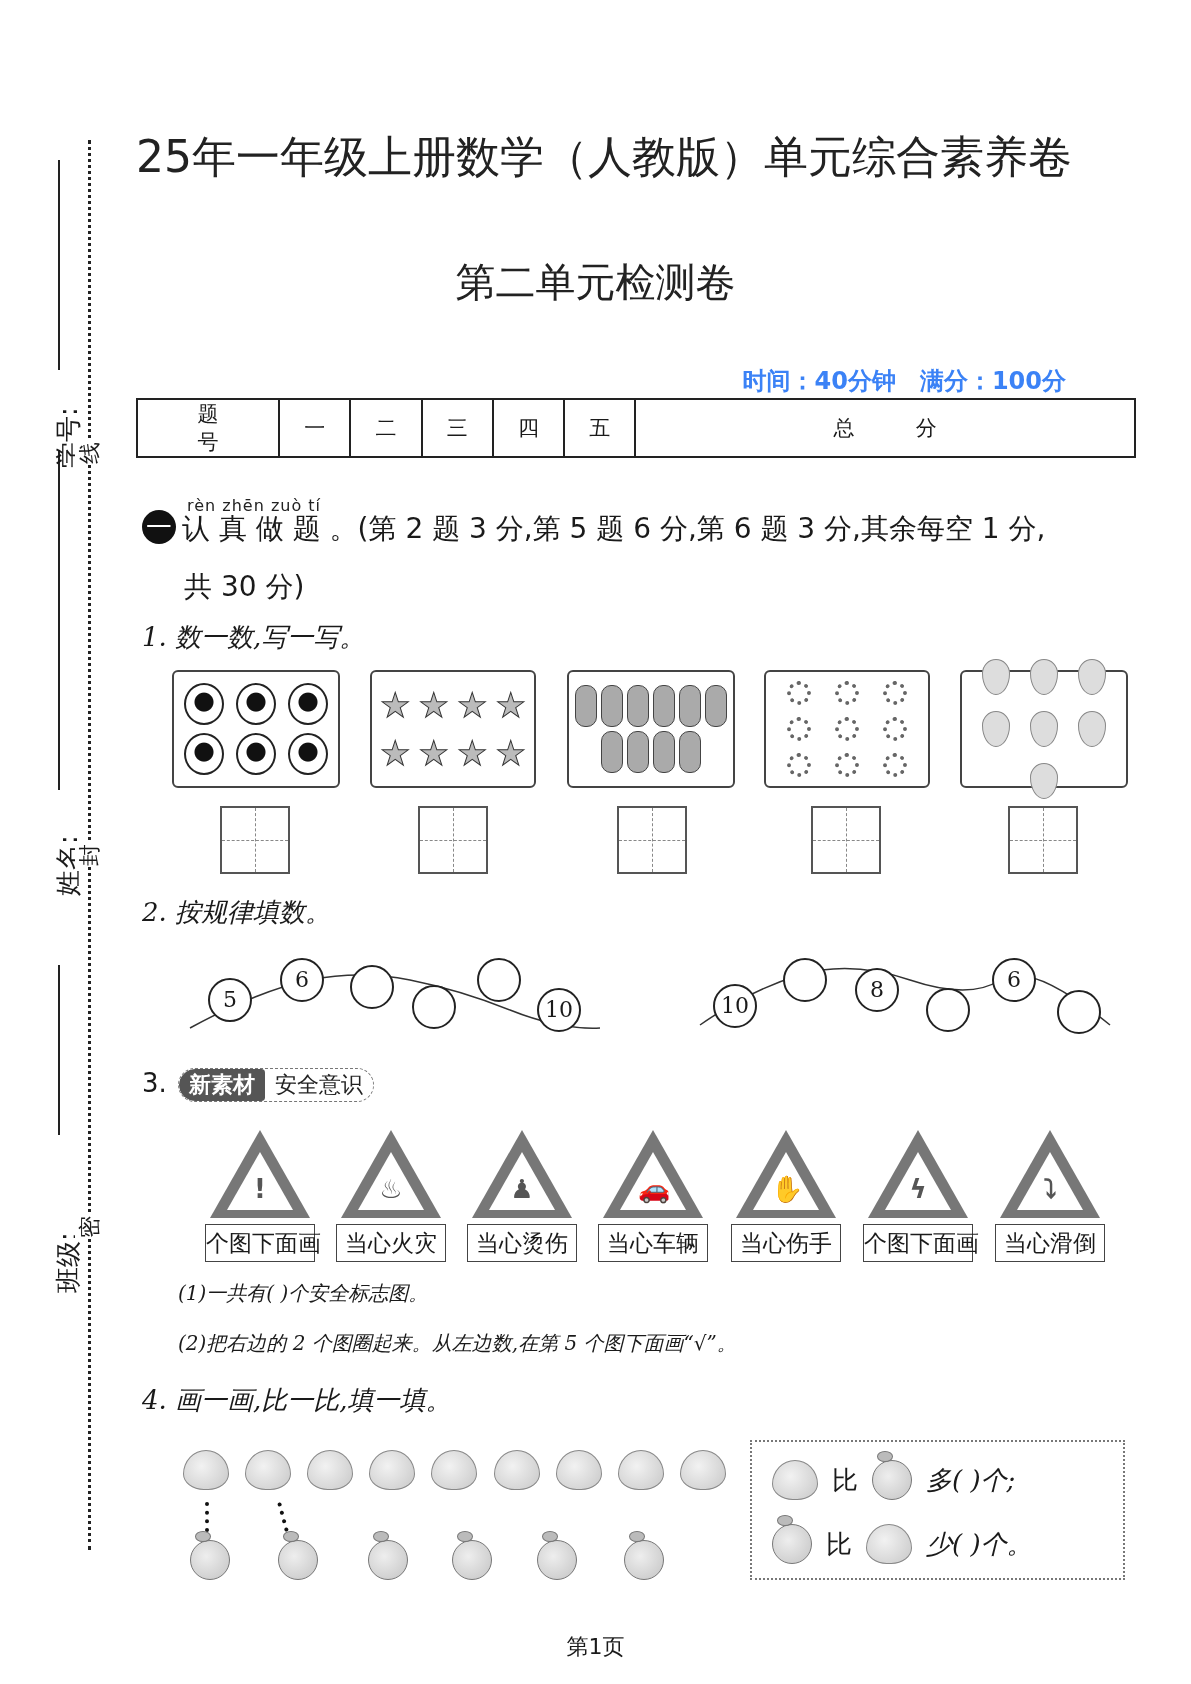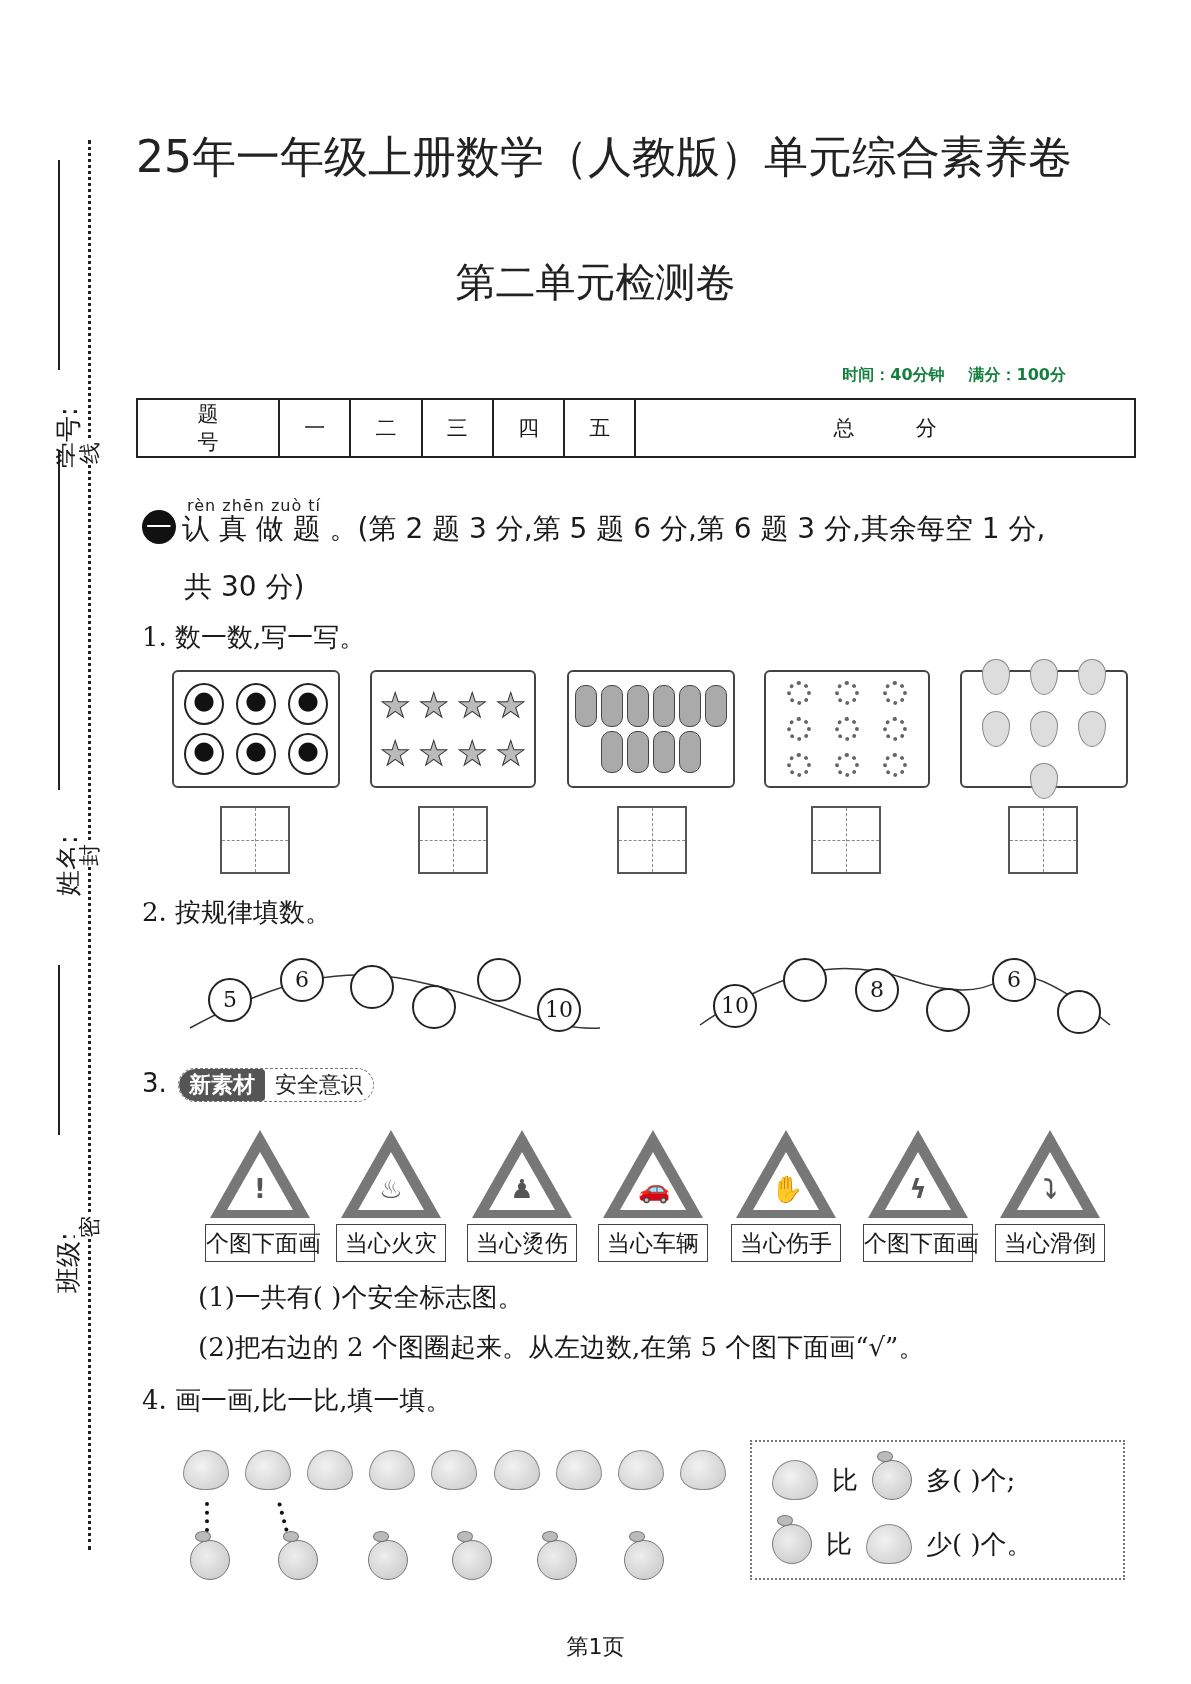--- a/index.html
+++ b/index.html
@@ -1,28 +1,28 @@
 <!DOCTYPE html>
 <html><head>
 <meta charset="utf-8">
 <style>
   * { box-sizing: border-box; margin: 0; padding: 0; }
   html, body { width: 1191px; height: 1684px; background: #fff; overflow: hidden; }
   body { position: relative; font-family: "DejaVu Sans", "Liberation Sans", sans-serif; color: #1a1a1a; }
-  .serif { font-family: "DejaVu Serif", "Liberation Serif", serif; }
+  .serif { font-family: "DejaVu Serif", "Liberation Serif", serif; font-style: italic; }
 
   
   .margin-dots { position: absolute; left: 88px; top: 140px; height: 1410px; border-left: 3px dotted #222; }
   .margin-line { position: absolute; left: 58px; width: 0; border-left: 2px solid #222; }
   .margin-label { position: absolute; left: 28px; font-size: 26px; transform: rotate(-90deg); transform-origin: center; white-space: nowrap; width: 80px; text-align: center; }
   .margin-cut { position: absolute; left: 78px; font-size: 22px; background: #fff; transform: rotate(-90deg); width: 24px; text-align: center; }
 
   .title { position: absolute; left: 136px; top: 128px; font-size: 44px; letter-spacing: 0px; color: #222; white-space: nowrap; }
   .subtitle { position: absolute; left: 0; width: 1191px; text-align: center; top: 255px; font-size: 40px; color: #222; }
-  .meta { position: absolute; right: 125px; top: 365px; font-size: 16px; font-weight: bold; color: #15803d; white-space: nowrap; }
+  .meta { position: absolute; right: 125px; top: 365px; font-size: 24px; font-weight: bold; color: #3b82f6; white-space: nowrap; }
   .meta span + span { margin-left: 24px; }
 
   table.score { position: absolute; left: 136px; top: 398px; width: 1000px; border-collapse: collapse; font-family: Liberation Serif, serif; }
   table.score td { border: 2px solid #222; height: 41px; text-align: center; font-size: 21px; }
   table.score td.head { letter-spacing: 28px; padding-left: 28px; }
 
   .section-head { position: absolute; left: 142px; top: 510px; font-size: 28px; white-space: nowrap; }
   .section-num { display: inline-block; width: 34px; height: 34px; background: #111; border-radius: 50%; color: #fff; text-align: center; line-height: 34px; font-size: 26px; vertical-align: middle; margin-right: 6px; position: relative; top: -3px; }
   .pinyin { position: absolute; left: 187px; top: 496px; font-size: 16px; color: #222; letter-spacing: 1px; white-space: nowrap; }
   .section-head2 { position: absolute; left: 184px; top: 568px; font-size: 28px; }
@@ -46,21 +46,21 @@
   .tag { position: absolute; left: 178px; top: 1068px; height: 34px; border: 1px dashed #777; border-radius: 17px; display: flex; overflow: hidden; font-size: 22px; }
   .tag-a { background: #555; color: #fff; padding: 0 10px; line-height: 32px; border-radius: 17px 4px 4px 17px; font-weight: bold; }
   .tag-b { padding: 0 10px; line-height: 32px; color: #222; }
 
   .sign { position: absolute; top: 1130px; width: 110px; }
   .tri { width: 0; height: 0; margin: 0 auto; border-left: 50px solid transparent; border-right: 50px solid transparent; border-bottom: 88px solid #777; position: relative; }
   .tri-inner { position: absolute; left: -33px; top: 22px; width: 0; height: 0; border-left: 33px solid transparent; border-right: 33px solid transparent; border-bottom: 58px solid #fff; }
   .tri-glyph { position: absolute; left: -15px; top: 44px; width: 30px; text-align: center; font-size: 26px; color: #555; font-weight: bold; }
   .sign-label { margin-top: 6px; border: 1.5px solid #444; text-align: center; font-size: 23px; height: 38px; line-height: 36px; white-space: nowrap; }
 
-  .sub-q { position: absolute; left: 178px; font-size: 26px; white-space: nowrap; margin-left: 20px; }
+  .sub-q { position: absolute; left: 178px; font-size: 20px; white-space: nowrap; }
 
   .peach { position: absolute; width: 46px; height: 40px; border-radius: 50% 50% 45% 45% / 60% 60% 40% 40%; background: radial-gradient(circle at 40% 40%, #f2f2f2, #c8c8c8); border: 1px solid #888; }
   .peach::after { content: ""; position: absolute; left: -6px; right: -6px; bottom: -6px; height: 8px; border-radius: 50%; background: #aaa; z-index: -1; }
   .apple { position: absolute; width: 40px; height: 40px; border-radius: 50%; background: radial-gradient(circle at 40% 40%, #eee, #c4c4c4); border: 1px solid #777; }
   .apple::before { content: ""; position: absolute; left: 4px; top: -10px; width: 14px; height: 9px; border-radius: 50%; background: #bbb; border: 1px solid #777; }
   .dots-v { position: absolute; width: 4px; border-left: 4px dotted #111; }
 
   .compare-box { position: absolute; left: 750px; top: 1440px; width: 375px; height: 140px; border: 2px dotted #777; }
   .compare-row { position: absolute; left: 20px; font-size: 26px; white-space: nowrap; display: flex; align-items: center; }
   .compare-row .peach, .compare-row .apple { position: relative; display: inline-block; }

